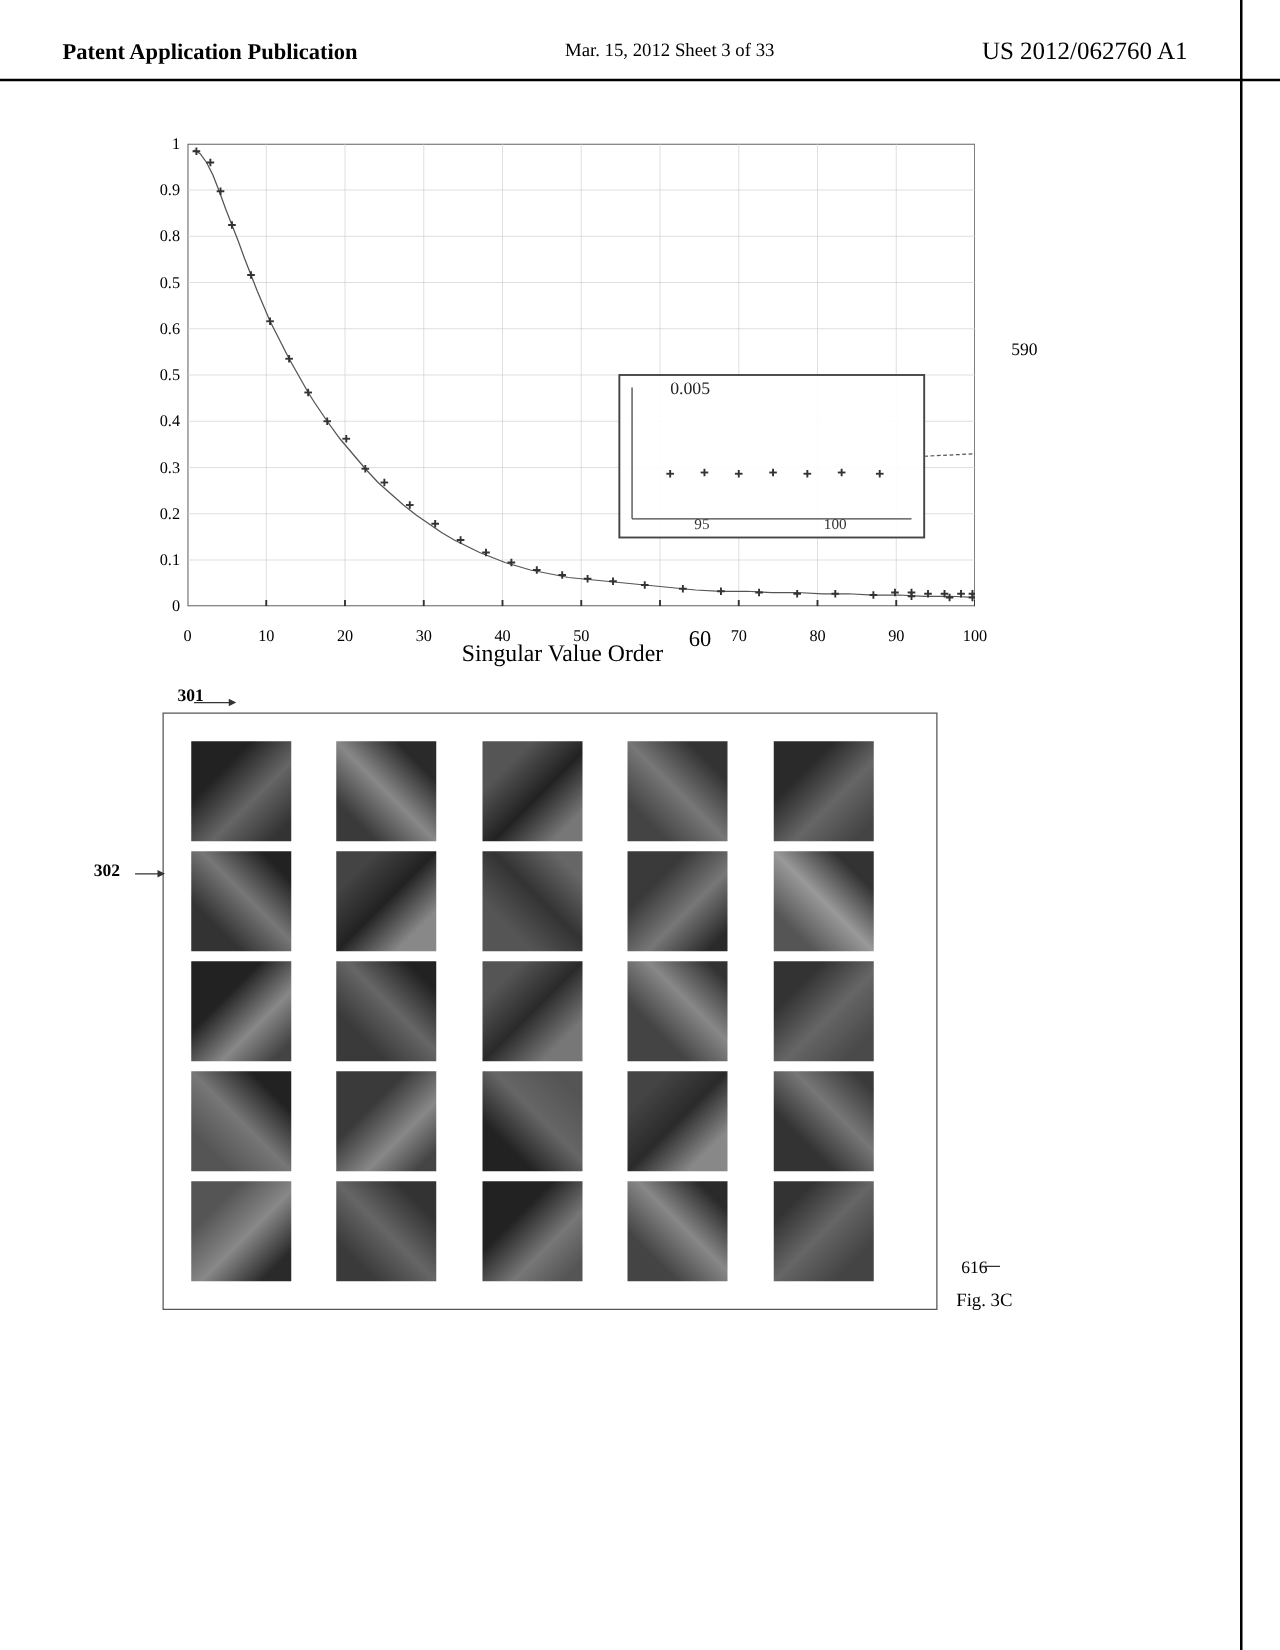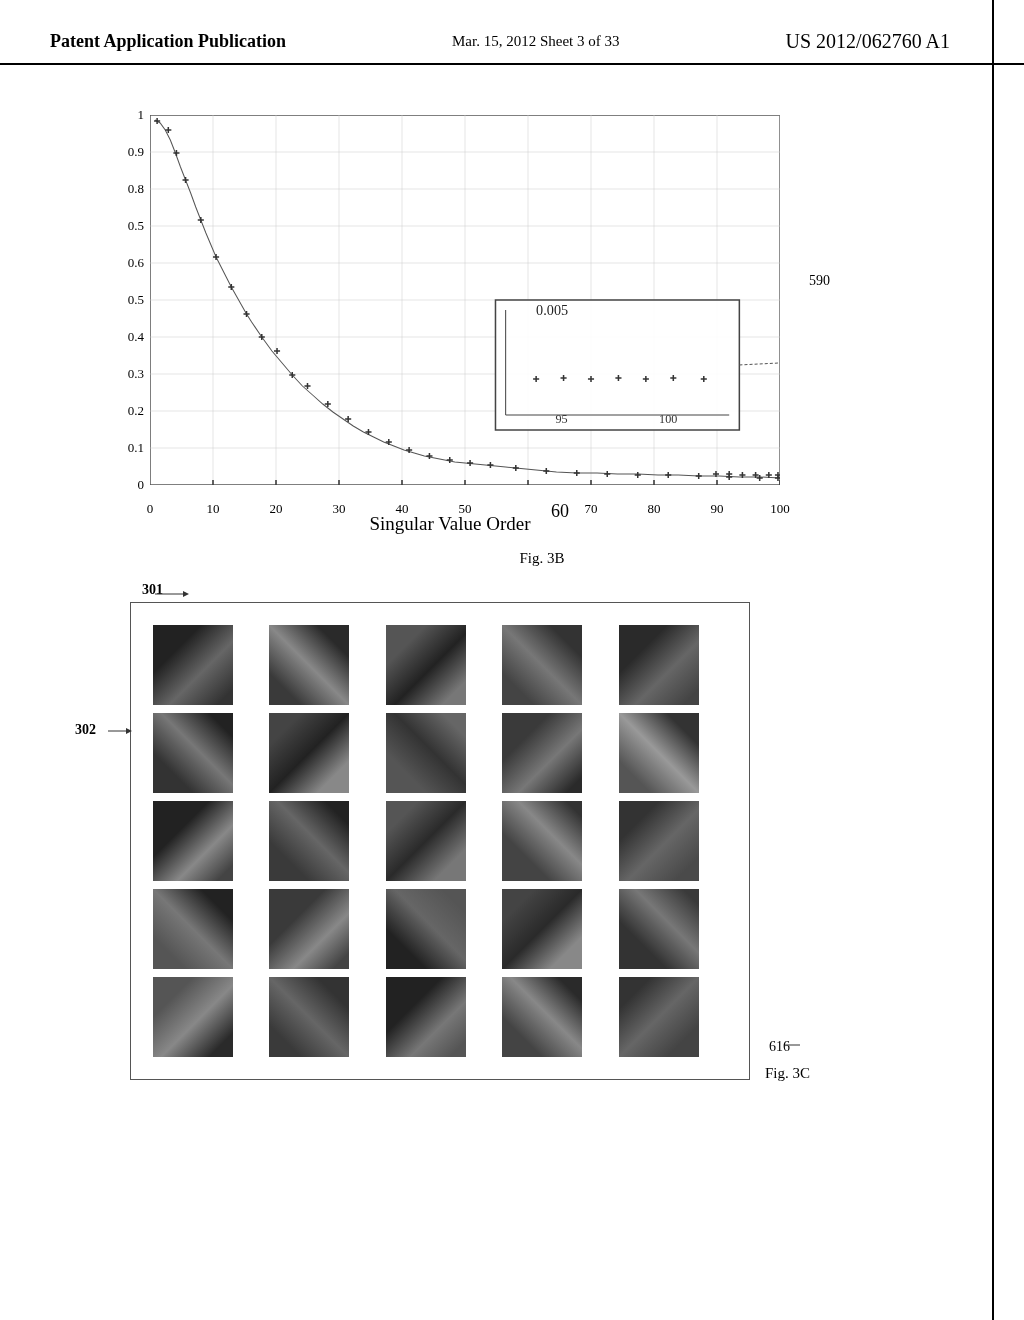--- a/index.html
+++ b/index.html
@@ -358,21 +358,20 @@
         <span style="position:absolute; left:80%; transform:translateX(-50%); font-size:13px;">80</span>
         <span style="position:absolute; left:90%; transform:translateX(-50%); font-size:13px;">90</span>
         <span style="position:absolute; left:100%; transform:translateX(-50%); font-size:13px;">100</span>
       </div>
 
       <div style="position:absolute; bottom:0; left:50%; transform:translateX(-50%); font-size:19px;">Singular Value Order</div>
 
       <div style="position:absolute; right:-40px; top: 168px; font-size:14px;">590</div>
     </div>
 
-    <div class="fig-caption" style="margin-left:60px; margin-top:15px;">Fig. 3B</div>
   </div>
 
   <div class="grid-section" style="margin-top:35px; position:relative;">
 
     <div style="position:relative; width:620px; margin-left:80px;">
 
       <div style="position:absolute; top:-20px; left:12px; font-size:14px;font-weight:bold;">301</div>
 
       <svg style="position:absolute; top:-18px; left:25px; width:40px; height:20px;">
         <line x1="0" y1="10" x2="30" y2="10" stroke="#333" stroke-width="1"></line>

